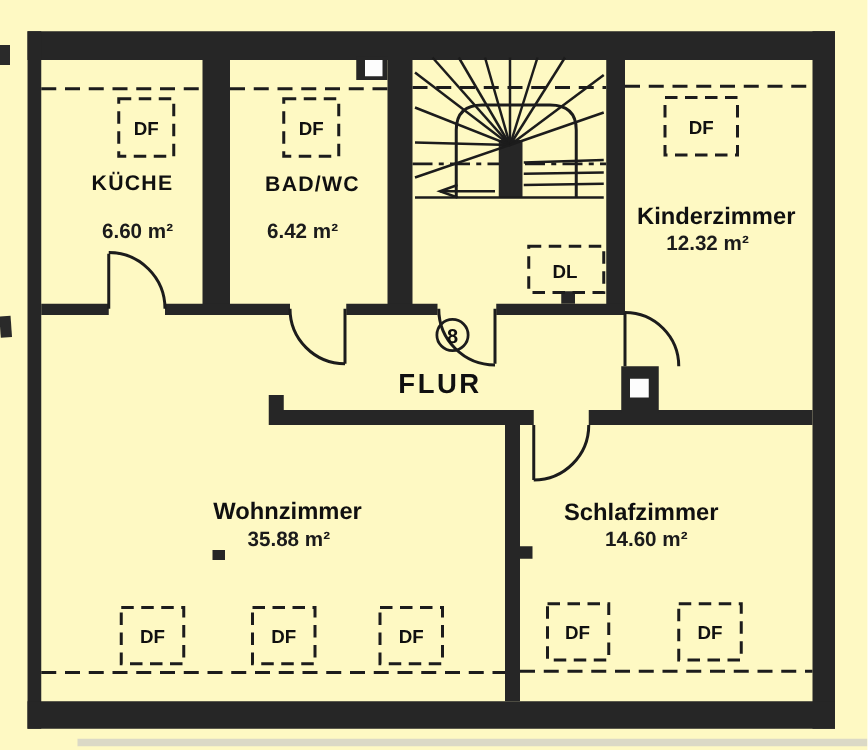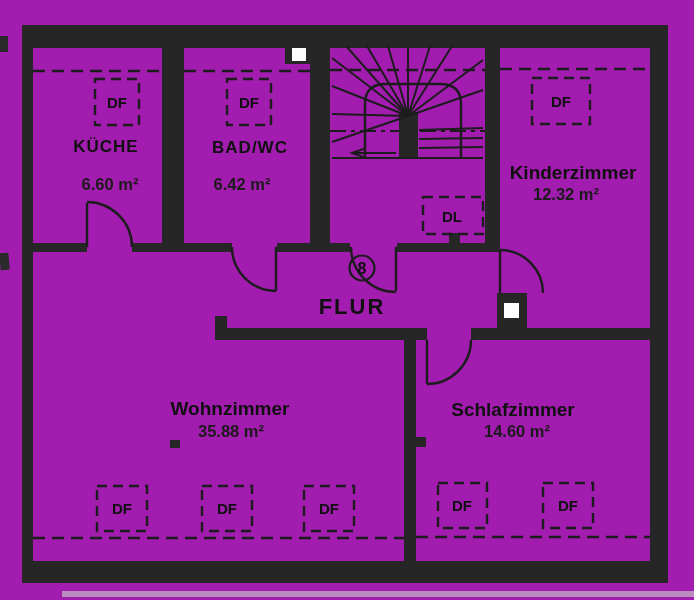--- a/index.html
+++ b/index.html
@@ -1,16 +1,16 @@
 <!DOCTYPE html>
 <html><head>
 <meta charset="utf-8">
 <style>
   html,body{margin:0;padding:0;background:#ffffff;}
-  .page{position:relative;width:694px;height:600px;background:#a21caf;overflow:hidden;
+  .page{position:relative;width:694px;height:600px;background:#fef9c3;overflow:hidden;
         font-family:"Liberation Sans", sans-serif;}
   svg{display:block;}
   .wall{fill:#262626;stroke:none;}
   .hole{fill:#fdfdfd;}
   .door{stroke:#1c1c1c;stroke-width:2.4;fill:none;}
   .tread{stroke:#1c1c1c;stroke-width:2;fill:none;}
   .rail{stroke:#1c1c1c;stroke-width:2.4;fill:none;}
   .knee{stroke:#1c1c1c;stroke-width:2.4;fill:none;stroke-dasharray:12 7;}
   .kneedot{stroke:#1c1c1c;stroke-width:2.2;fill:none;stroke-dasharray:16 5 4 5;}
   .dfbox{stroke:#1c1c1c;stroke-width:2.4;fill:none;stroke-dasharray:10 6;}

